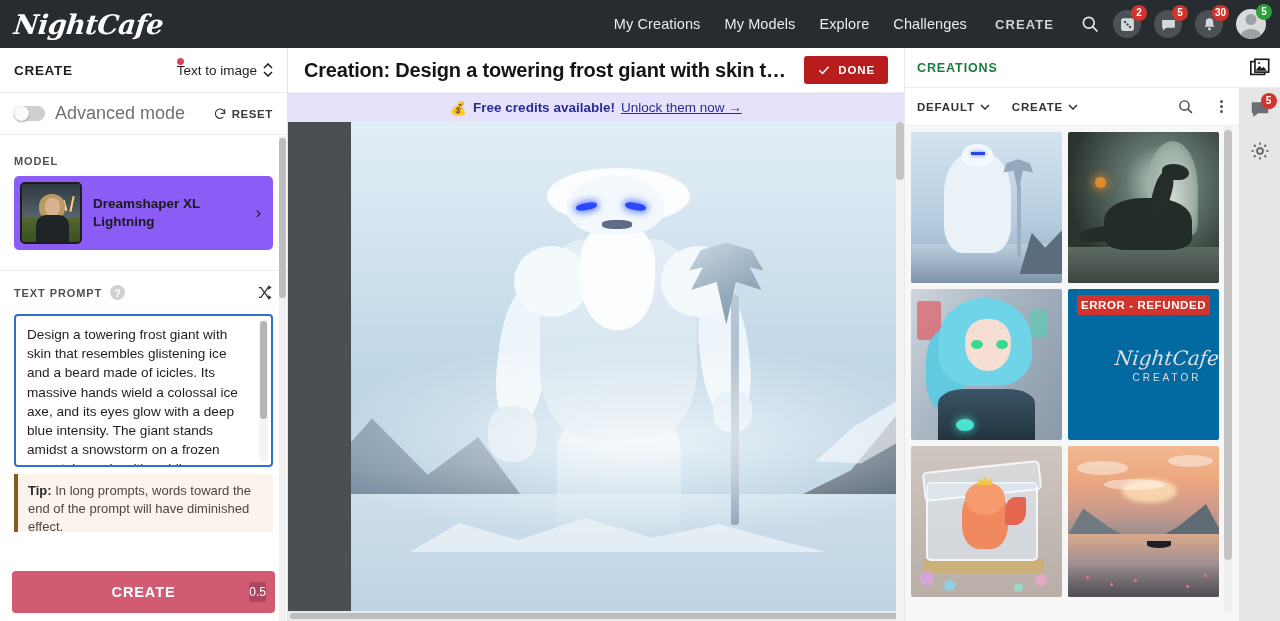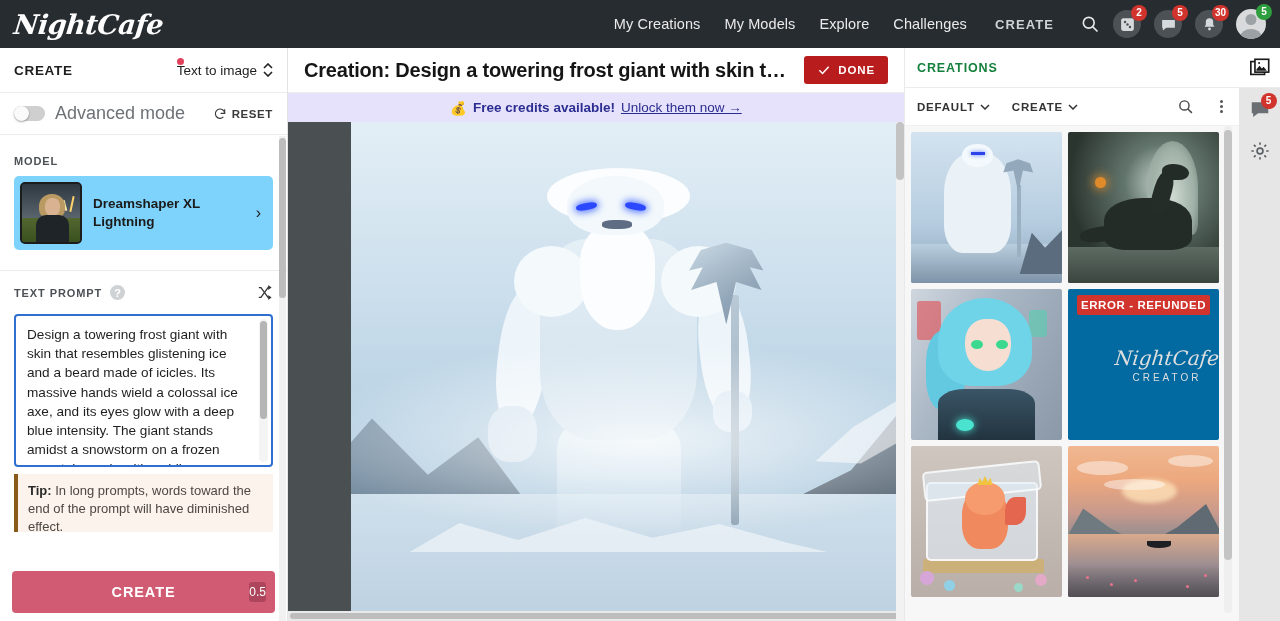--- a/index.html
+++ b/index.html
@@ -82,21 +82,21 @@
   .toggle .knob { position: absolute; width: 15px; height: 15px; border-radius: 50%; background: #fafafa; left: 0; top: 0; box-shadow: 0 1px 2px rgba(0,0,0,.35); }
   .adv-lbl { font-size: 18px; color: #6e7276; }
   .adv-sp { flex: 1; }
   .reset { display: flex; align-items: center; gap: 5px; cursor: pointer; }
   .reset .rl { font-size: 11.5px; font-weight: 700; letter-spacing: .6px; color: #3a3a3a; }
 
   .left-scroll { flex: 1; overflow: hidden; position: relative; padding: 0 0 0 0; }
   .sect-lbl { font-size: 11px; font-weight: 700; letter-spacing: .9px; color: #4d5155; padding: 20px 14px 9px; }
 
   .model-card {
-    margin: 0 14px; background: #7dd3fc; border-radius: 5px;
+    margin: 0 14px; background: #8b5cf6; border-radius: 5px;
     display: flex; align-items: center; padding: 6px; gap: 11px; cursor: pointer;
   }
   .model-thumb {
     width: 62px; height: 62px; border-radius: 5px; flex: 0 0 62px;
     border: 2px solid #1c1c1c; overflow: hidden; position: relative;
     background: linear-gradient(#3f4a52 0%, #4d5a60 38%, #5d7046 42%, #44602f 100%);
   }
   .mt-sky { position:absolute; inset:0 0 42% 0; background: linear-gradient(#2e3840, #59646c); }
   .mt-bolt { position:absolute; right:7px; top:12px; width:2px; height:16px; background:#ffd36b; transform:rotate(12deg); box-shadow:-4px 5px 0 -1px #ffd36b; }
   .mt-bolt2 { position:absolute; right:14px; top:16px; width:2px; height:11px; background:#f4e3a8; transform:rotate(-14deg); }

